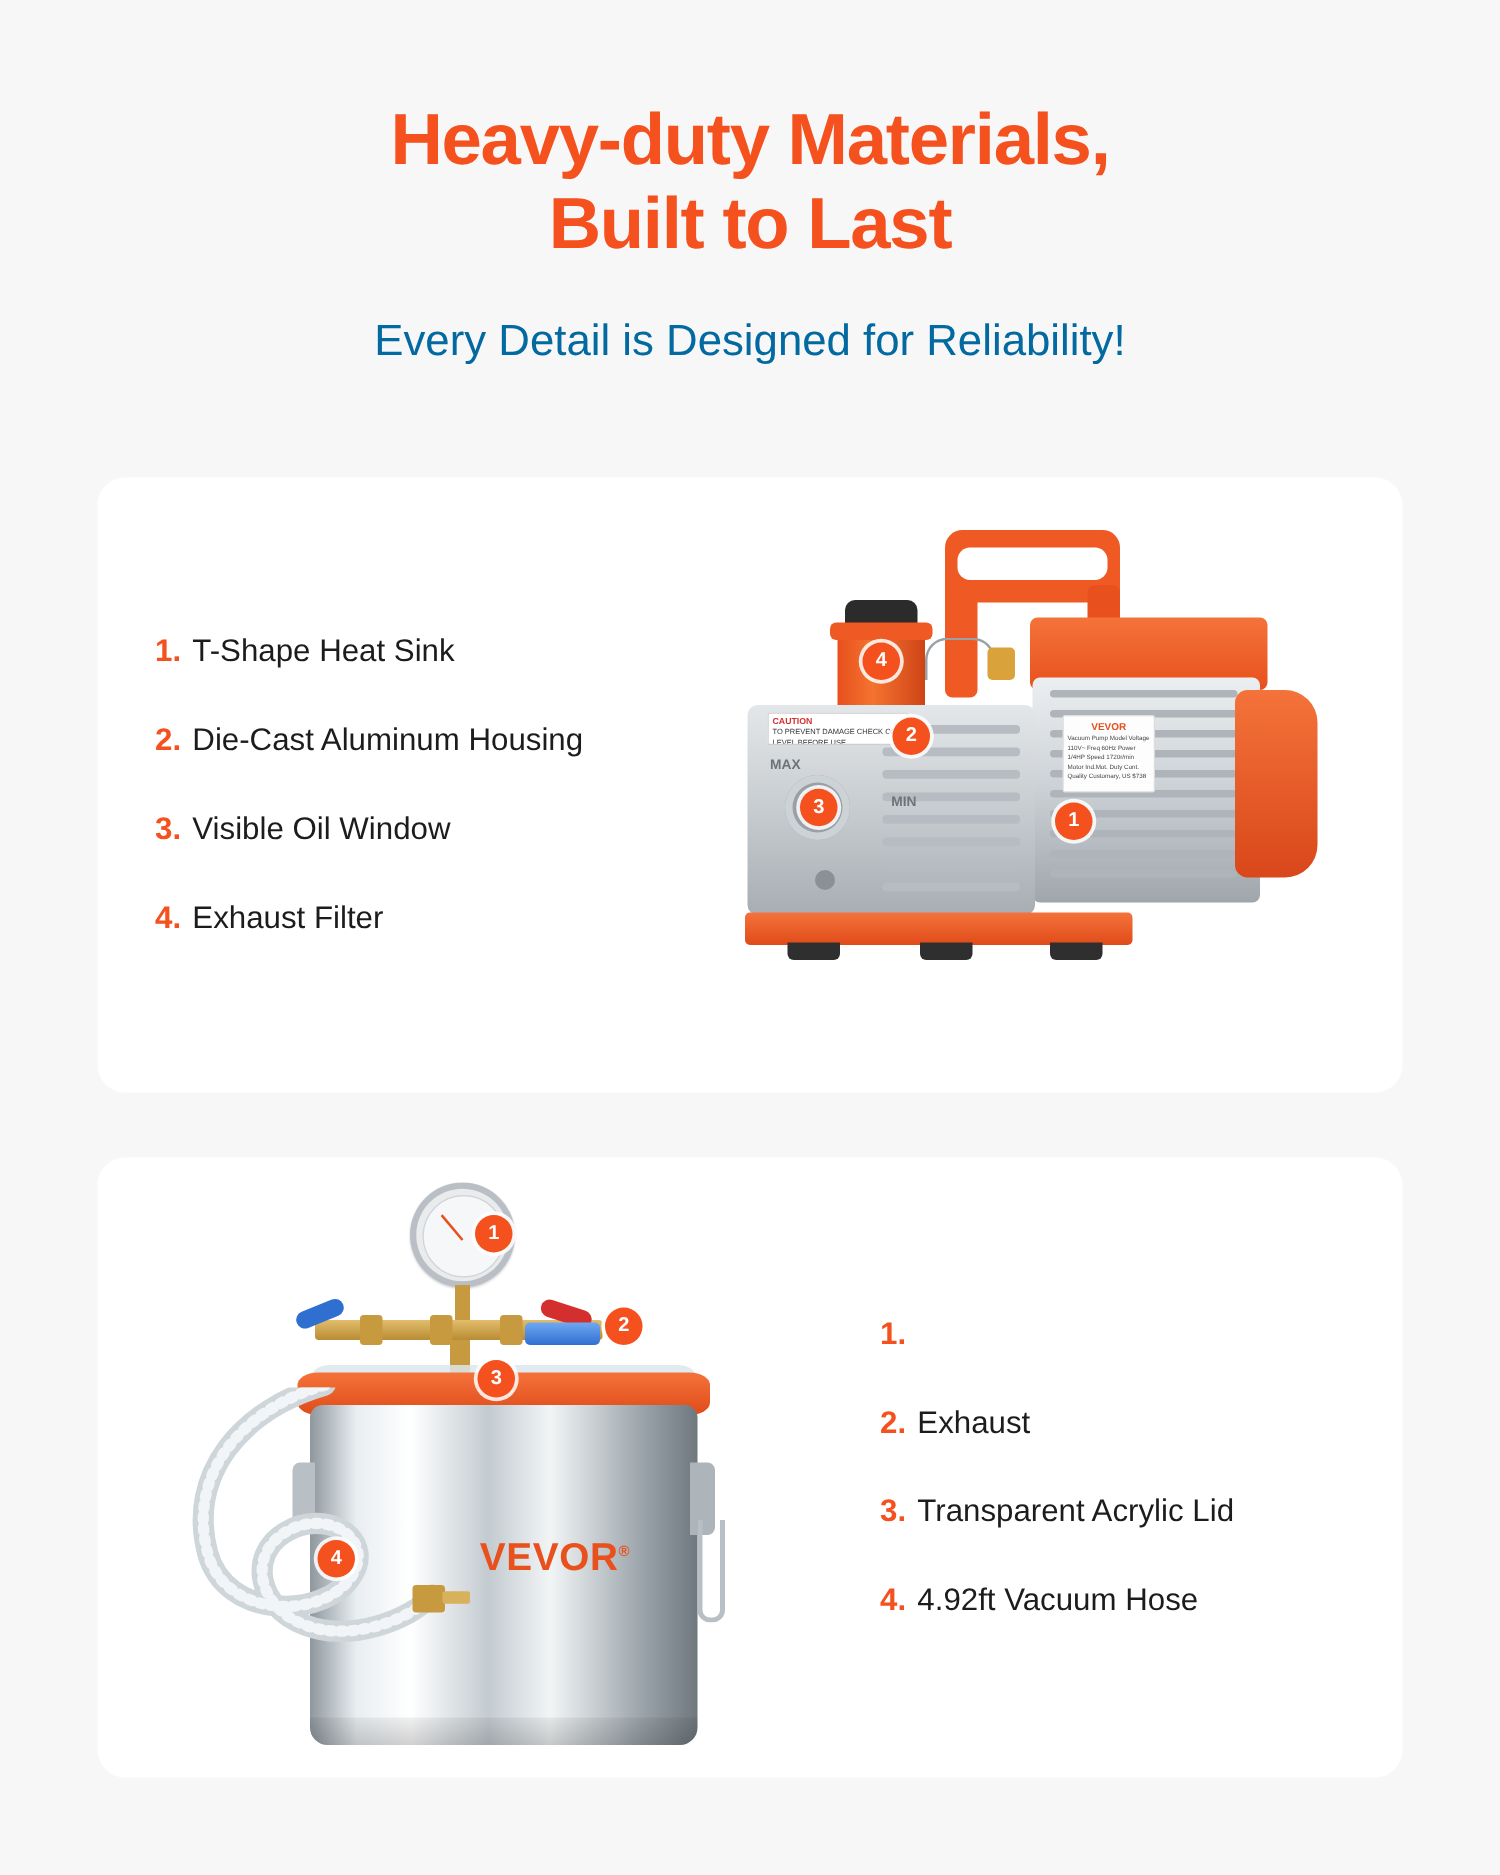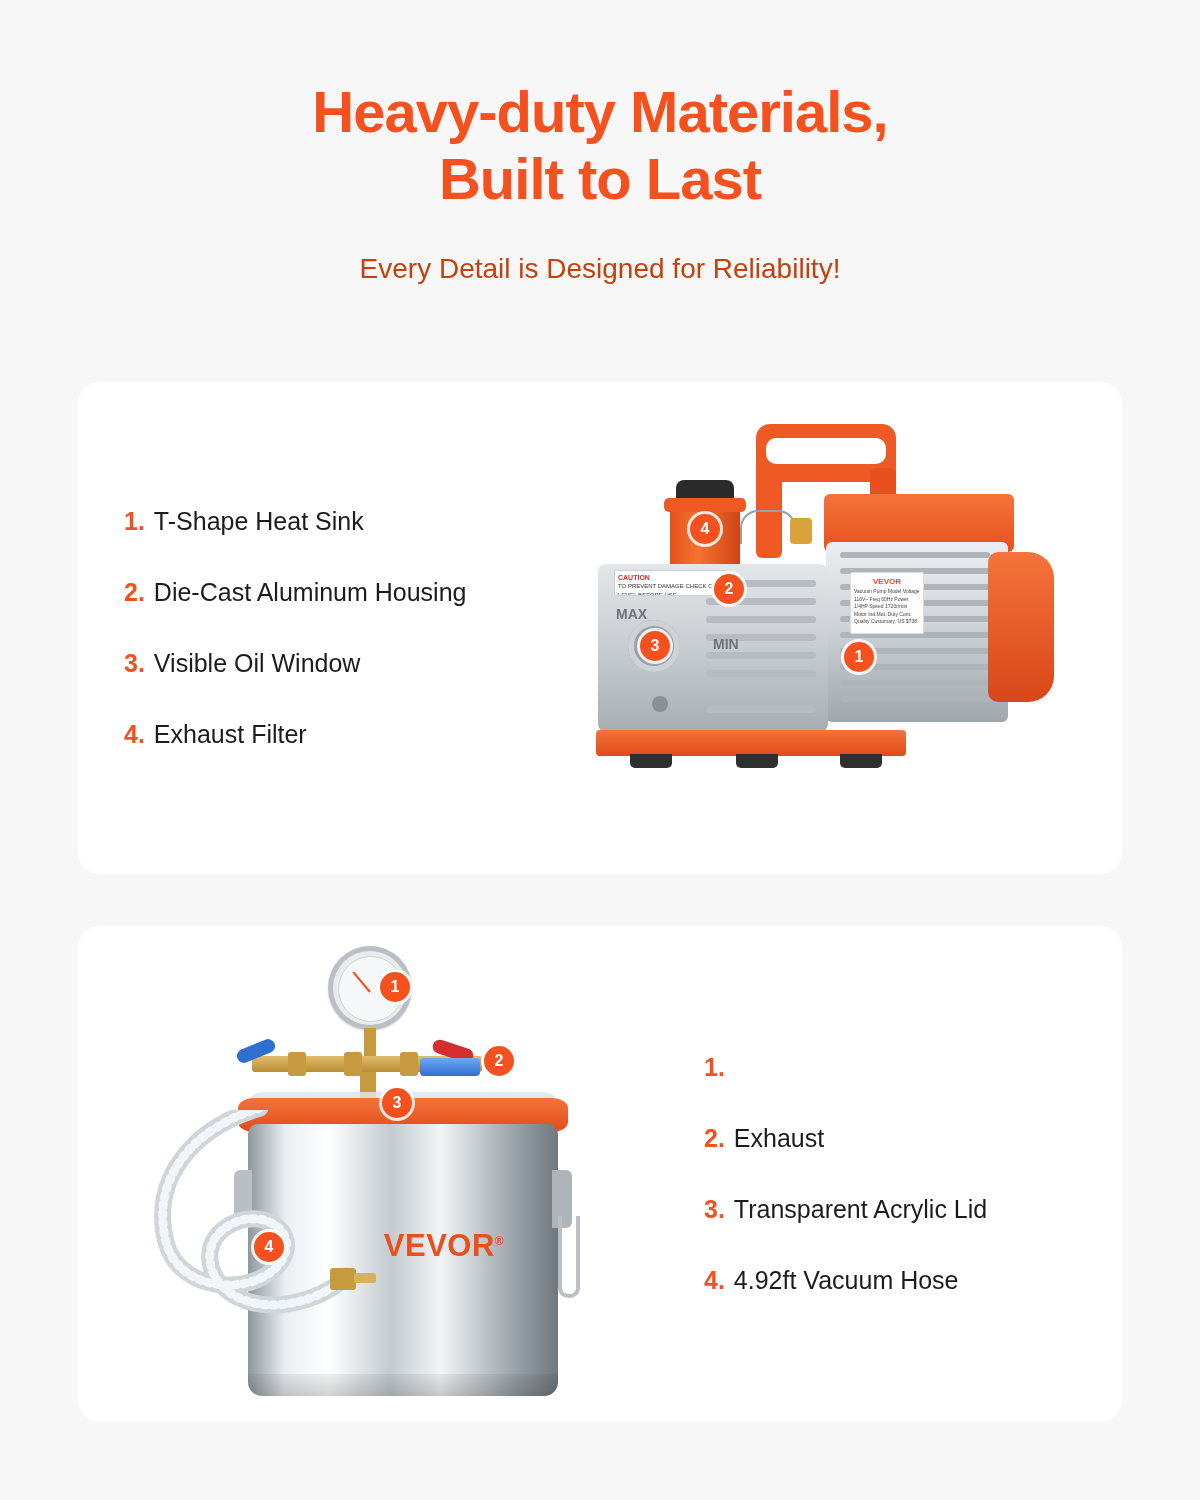--- a/index.html
+++ b/index.html
@@ -17,22 +17,22 @@
   .title {
     color: #f4511e;
     font-size: 58px;
     font-weight: bold;
     line-height: 1.16;
     letter-spacing: -1px;
   }
   .title .line2 { display: block; }
   .subtitle {
     margin-top: 40px;
-    font-size: 28px;
-    color: #c2410c;
+    font-size: 35px;
+    color: #0369a1;
     font-weight: 400;
   }
 
   
   .card {
     position: absolute;
     left: 78px;
     width: 1044px;
     background: #ffffff;
     border-radius: 22px;
@@ -163,21 +163,21 @@
   .p-oilwin {
     position:absolute; left:40px; top:196px; width:52px; height:52px;
     border-radius:50%; background:#9aa0a5;
     box-shadow: inset 0 0 0 6px #cdd2d6;
   }
   .p-oilwin:after{
     content:""; position:absolute; left:11px; top:11px; width:30px; height:30px;
     border-radius:50%; background:#7e858b;
   }
   .p-max, .p-min {
-    position:absolute; font-size:14px; font-weight:bold; color:#6d7377;
+    position:absolute; font-size:11px; font-weight:bold; color:#6d7377;
   }
   .p-max { left:28px; top:182px; }
   .p-min { left:100px; top:212px;padding-left:25px; }
 
   .p-bolt {
     position:absolute; left:64px; top:272px; width:16px; height:16px;
     border-radius:50%; background:#8a9095;
   }
   
   .p-valve {

